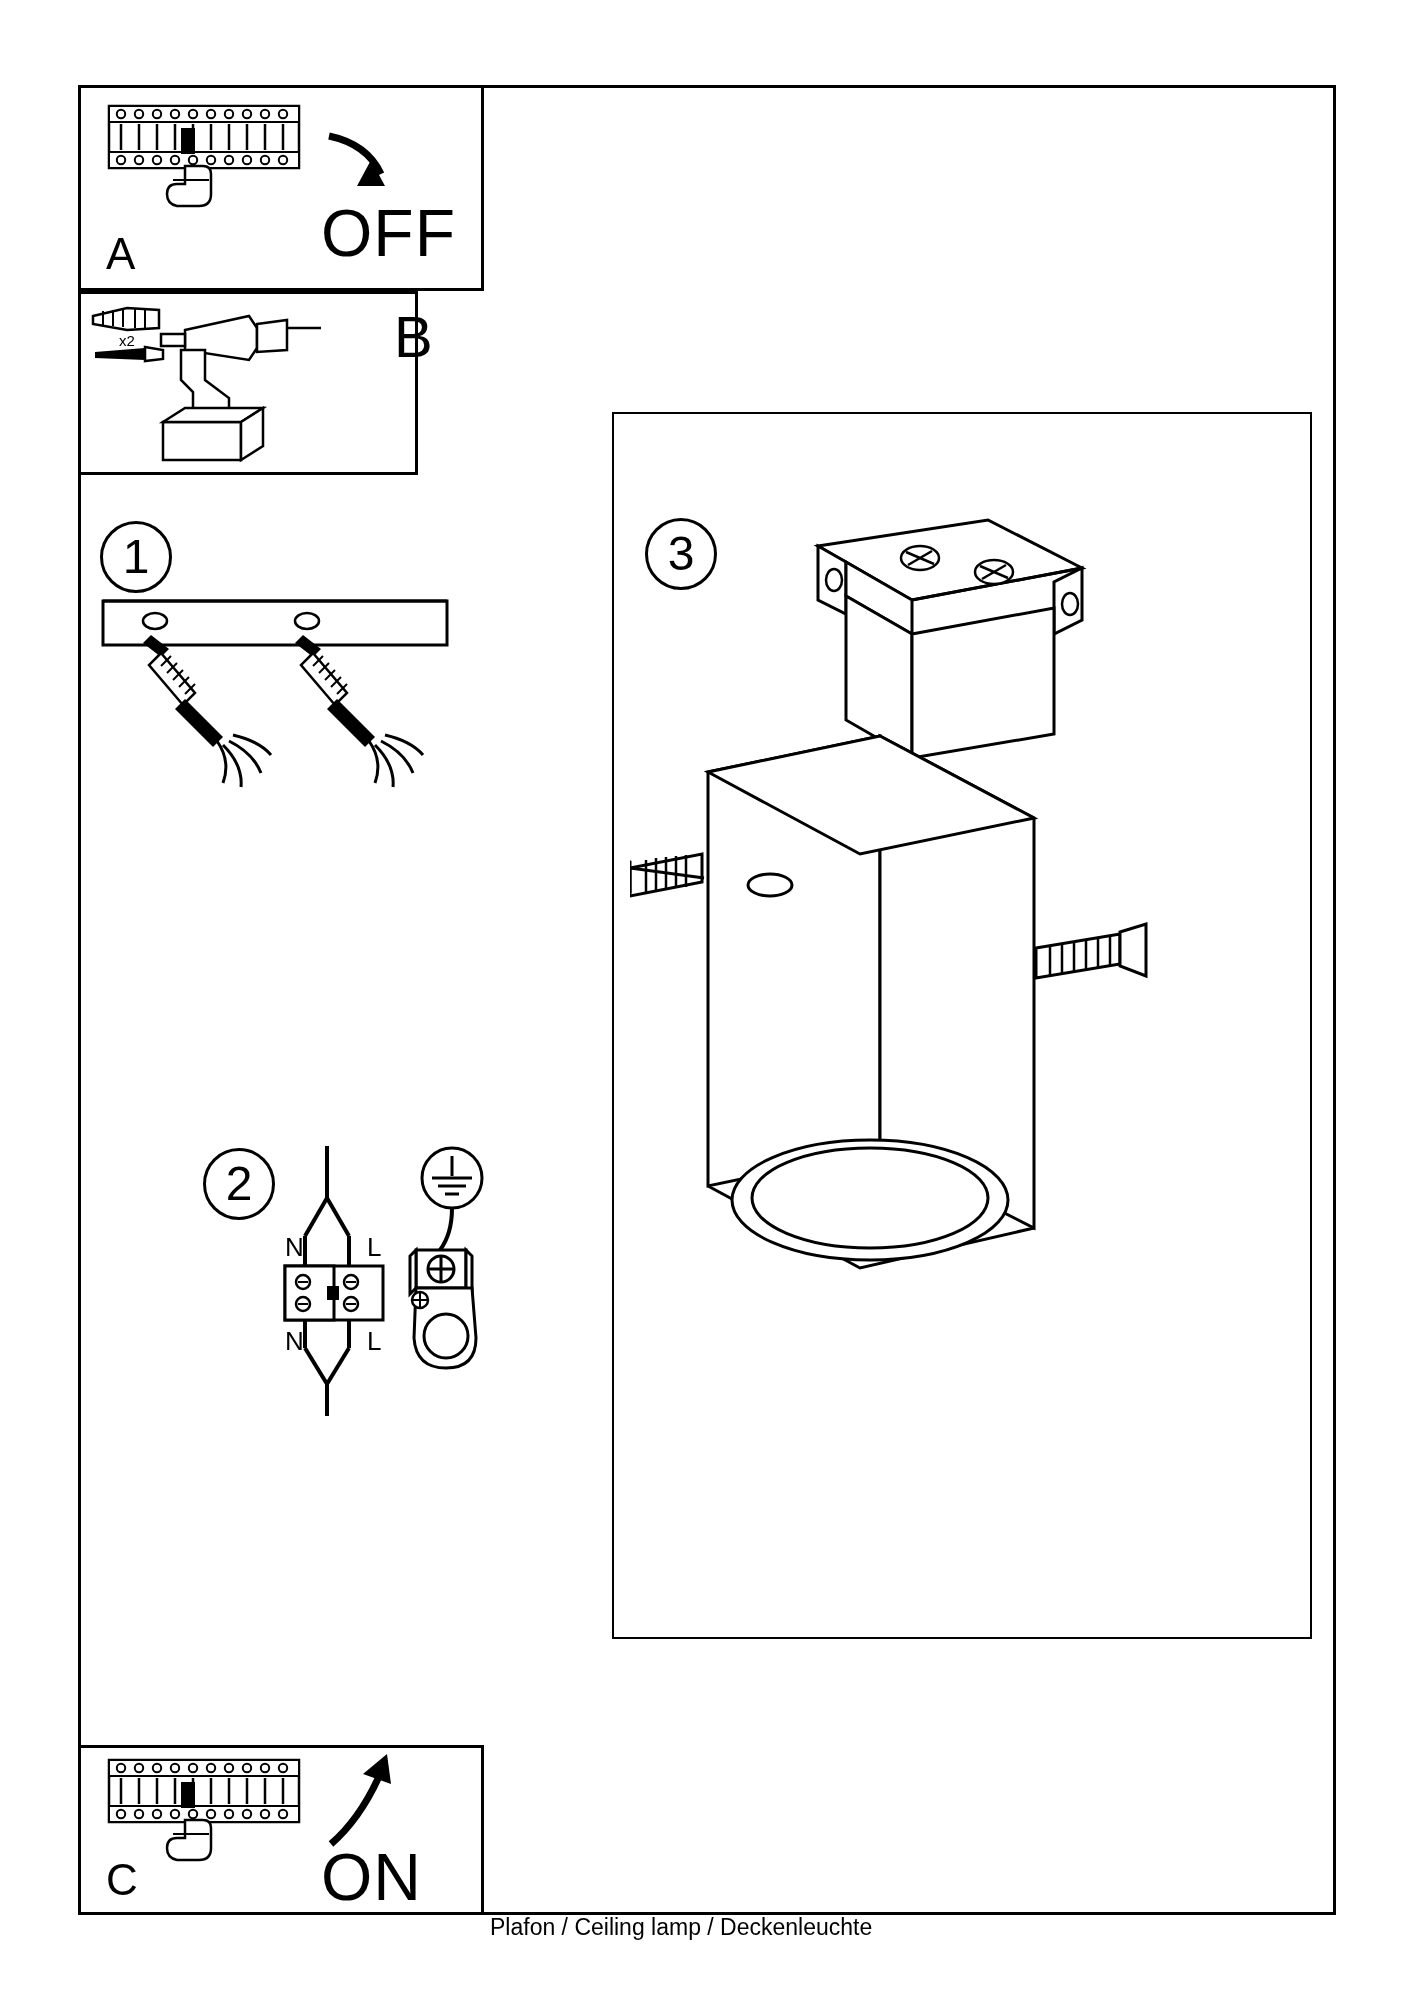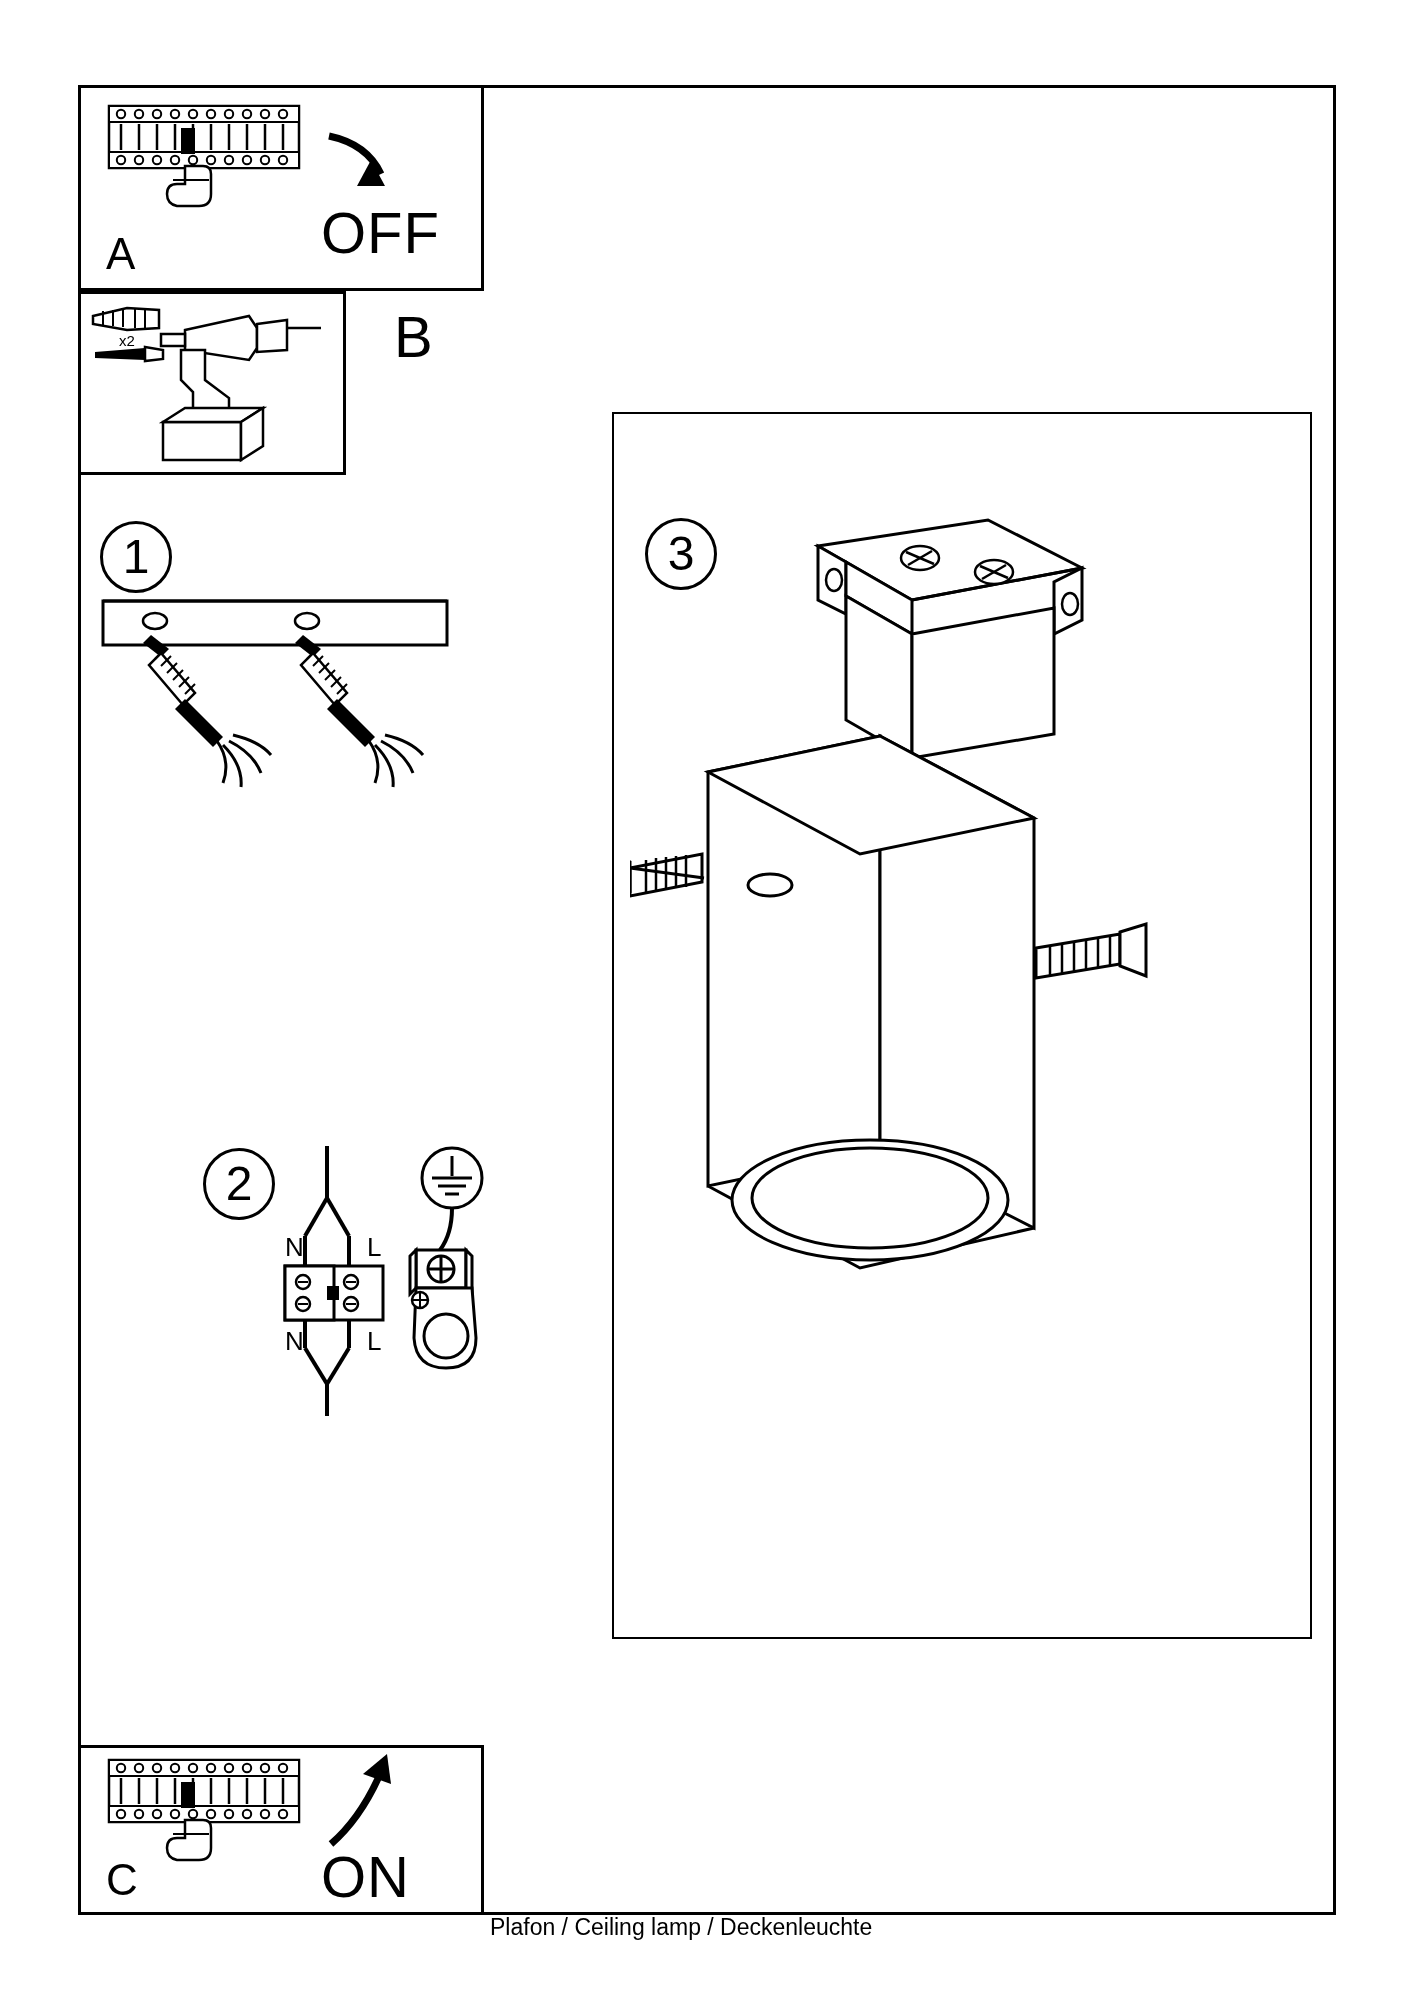--- a/index.html
+++ b/index.html
@@ -6,24 +6,24 @@
   body{width:1413px;height:2000px;position:relative;font-family:"Liberation Sans",sans-serif;color:#000;}
   .sheet{position:absolute;left:0;top:0;width:1413px;height:2000px;}
   .frame{position:absolute;left:78px;top:85px;width:1258px;height:1830px;border:3px solid #000;box-sizing:border-box;}
 
   
   .box{position:absolute;border:3px solid #000;box-sizing:border-box;background:#fff;}
 
   
   #panel-a{left:78px;top:85px;width:406px;height:206px;}
   .step-letter{position:absolute;font-size:44px;line-height:44px;font-weight:400;}
-  .big-word{position:absolute;font-size:58px;line-height:50px;letter-spacing:1px;}
-
-  
-  #panel-b{left:78px;top:291px;width:268px;height:184px;}
+  .big-word{position:absolute;font-size:66px;line-height:50px;letter-spacing:1px;}
+
+  
+  #panel-b{left:78px;top:291px;width:340px;height:184px;}
 
   
   #panel-c{left:78px;top:1745px;width:406px;height:170px;}
 
   
   #panel-3{left:612px;top:412px;width:700px;height:1227px;border:2px solid #000;}
 
   
   .circ{position:absolute;width:72px;height:72px;border:3px solid #000;border-radius:50%;box-sizing:border-box;}
   .circ span{display:block;width:100%;text-align:center;font-size:48px;line-height:66px;}

